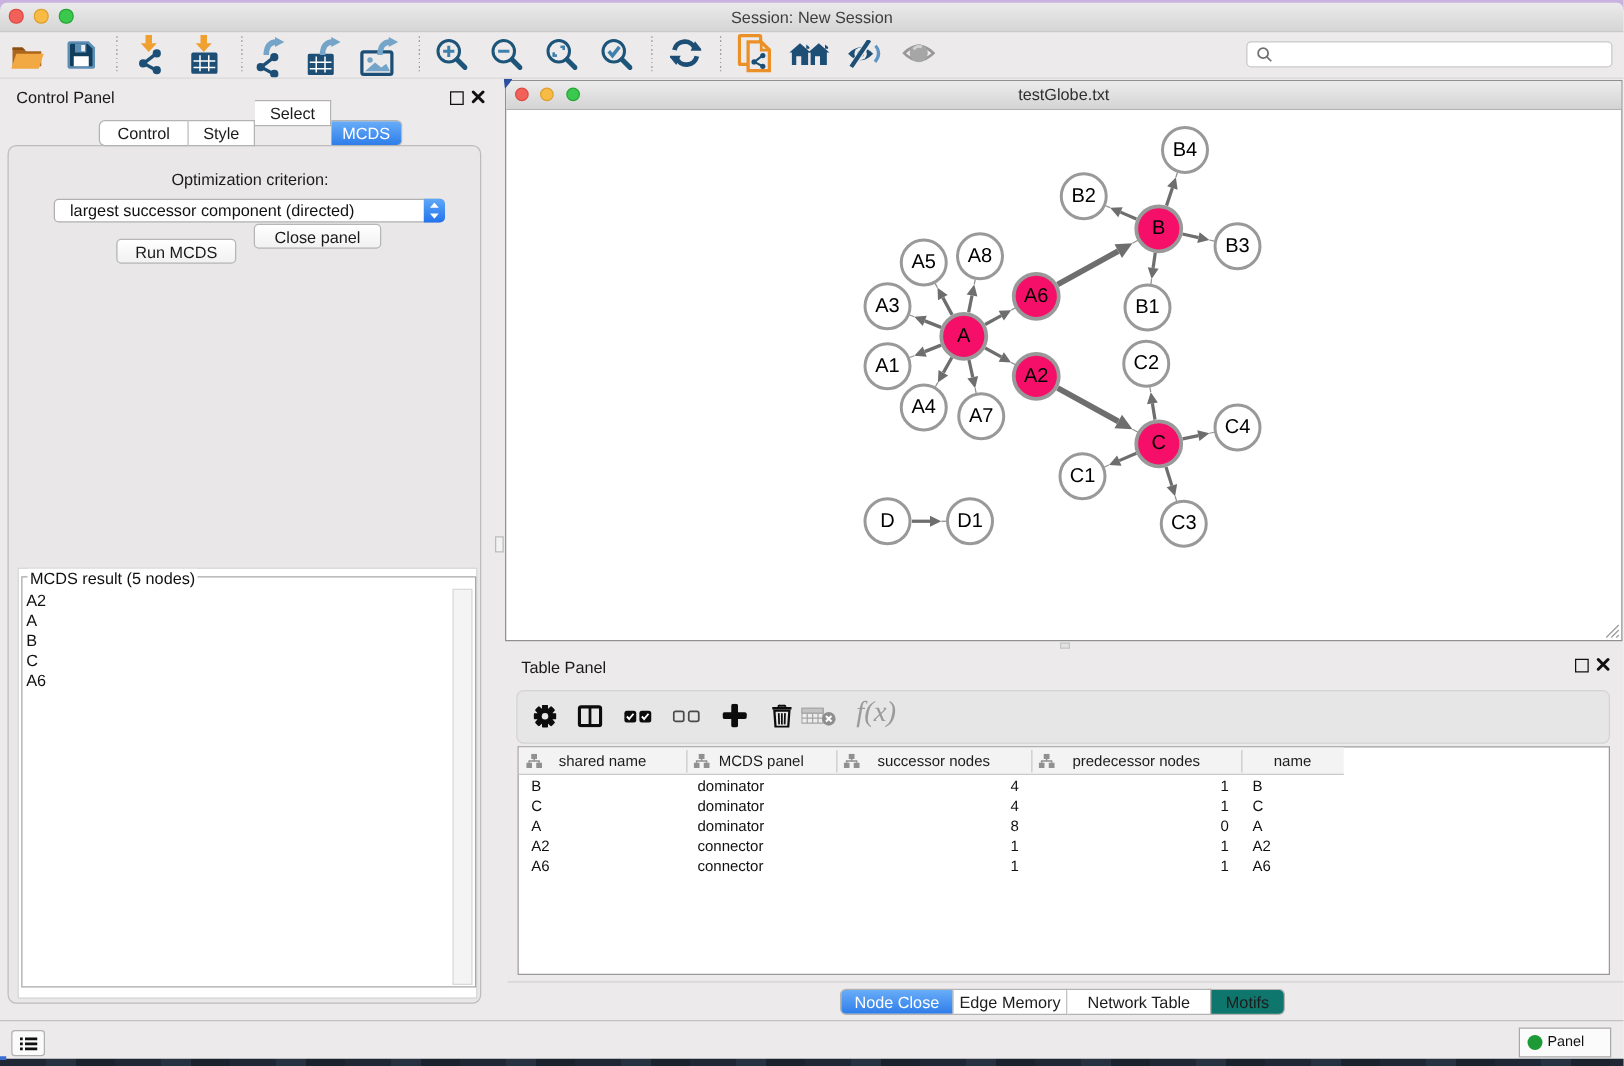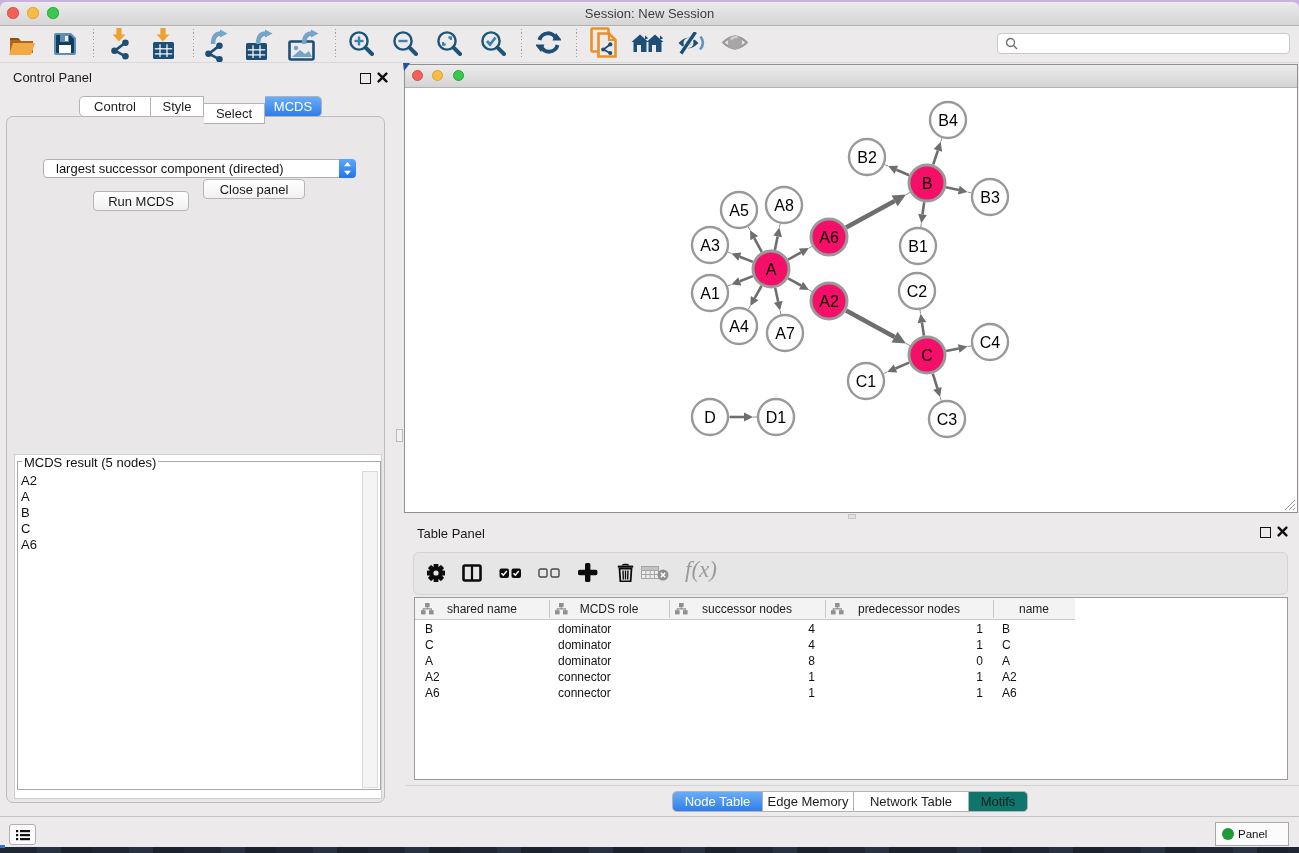--- a/index.html
+++ b/index.html
@@ -151,22 +151,23 @@
     </svg>
     <div class="abs" style="left:0;top:62px;width:1299px;height:1px;background:#d9d9d9"></div>
     <div class="abs" style="left:13px;top:70px;font-size:13px;color:#1a1a1a">Control Panel</div>
     <div class="abs" style="left:360px;top:73px;width:9px;height:9px;border:1.6px solid #111"></div>
     <svg style="position:absolute;left:377px;top:72px" width="11" height="11" viewBox="0 0 11 11">
       <path d="M1.6 1.6 L9.4 9.4 M9.4 1.6 L1.6 9.4" stroke="#111" stroke-width="2.4" stroke-linecap="round"></path>
     </svg>
     <div class="abs" style="left:6px;top:116px;width:379px;height:687px;background:#e9e7e7;border:1px solid #bdbdbd;border-radius:7px;box-sizing:border-box"></div>
     <div style="position:absolute;left:79px;top:96px;width:72px;height:21px;box-sizing:border-box;border:1px solid #b3b3b3;background:#fff;color:#1c1c1c;border-top-left-radius:5px;border-bottom-left-radius:5px;font-size:13px;display:flex;align-items:center;justify-content:center">Control</div>
     <div style="position:absolute;left:151px;top:96px;width:53px;height:21px;box-sizing:border-box;border:1px solid #b3b3b3;border-left:none;background:#fff;color:#1c1c1c;font-size:13px;display:flex;align-items:center;justify-content:center">Style</div>
-    <div style="position:absolute;left:204px;top:103px;width:61px;height:21px;box-sizing:border-box;border:1px solid #b3b3b3;border-left:none;background:#fff;color:#1c1c1c;font-size:13px;display:flex;align-items:center;justify-content:center">Select</div>
+    <div style="position:absolute;left:204px;top:80px;width:61px;height:21px;box-sizing:border-box;border:1px solid #b3b3b3;border-left:none;background:#fff;color:#1c1c1c;font-size:13px;display:flex;align-items:center;justify-content:center">Select</div>
     <div style="position:absolute;left:265px;top:96px;width:57px;height:21px;box-sizing:border-box;border:1px solid #b3b3b3;border-left:none;background:linear-gradient(#69adf8,#2e7dea);color:#fff;border-top-right-radius:5px;border-bottom-right-radius:5px;font-size:13px;display:flex;align-items:center;justify-content:center">MCDS</div>
+    <div class="abs" style="left:50px;top:136px;width:300px;text-align:center;font-size:13px;color:#1a1a1a">Optimization criterion:</div>
     <div class="abs" style="left:43px;top:159px;width:312px;height:19px;background:#fff;border:1px solid #b0b0b0;border-radius:4px;box-sizing:border-box"></div>
     <div class="abs" style="left:56px;top:161px;font-size:13px;color:#111">largest successor component (directed)</div>
     <div class="abs" style="left:339px;top:159px;width:17px;height:19px;background:linear-gradient(#5fa8f7,#2173ee);border-radius:0 4px 4px 0"></div>
     <svg class="abs" style="left:342px;top:162px" width="11" height="13">
       <polygon points="5.5,0 9,4.2 2,4.2" fill="#fff"></polygon>
       <polygon points="5.5,13 9,8.8 2,8.8" fill="#fff"></polygon>
     </svg>
     <div class="abs" style="left:93px;top:191px;width:96px;height:20px;background:linear-gradient(#ffffff,#f1f1f1);border:1px solid #b6b6b6;border-radius:4px;box-sizing:border-box;font-size:13px;color:#1a1a1a;display:flex;align-items:center;justify-content:center">Run MCDS</div>
     <div class="abs" style="left:203px;top:179px;width:102px;height:20px;background:linear-gradient(#ffffff,#f1f1f1);border:1px solid #b6b6b6;border-radius:4px;box-sizing:border-box;font-size:13px;color:#1a1a1a;display:flex;align-items:center;justify-content:center">Close panel</div>
     <div class="abs" style="left:14px;top:454px;width:368px;height:345px;background:#fff;border:1px solid #cfcfcf;box-sizing:border-box"></div>
@@ -175,20 +176,21 @@
     <div class="abs" style="left:21px;top:473px;font-size:13px;color:#111;line-height:16px">A2<br>A<br>B<br>C<br>A6</div>
     <div class="abs" style="left:362px;top:471px;width:16px;height:317px;background:#f4f4f4;border:1px solid #dadada;box-sizing:border-box"></div>
     <div class="abs" style="left:404px;top:64px;width:894px;height:449px;background:#fff;border:1px solid #909090;box-sizing:border-box"></div>
     <div class="abs" style="left:405px;top:65px;width:892px;height:22px;background:linear-gradient(#ececec,#d4d4d4);border-bottom:1px solid #b2b2b2"></div>
     <div style="position:absolute;left:411.5px;top:69.5px;width:11.0px;height:11.0px;border-radius:50%;background:#f2605a;border:1px solid #dd4b43;box-sizing:border-box"></div>
     <div style="position:absolute;left:431.5px;top:69.5px;width:11.0px;height:11.0px;border-radius:50%;background:#f8bc45;border:1px solid #dc9f32;box-sizing:border-box"></div>
     <div style="position:absolute;left:452.5px;top:69.5px;width:11.0px;height:11.0px;border-radius:50%;background:#3ac94e;border:1px solid #26a534;box-sizing:border-box"></div>
     <svg class="abs" style="left:403px;top:63px" width="7" height="8">
       <path d="M0 0 H7 L5 3 L1 8 Z" fill="#2a4f9e"></path>
     </svg>
+    <div class="abs" style="left:405px;top:65px;width:892px;height:21px;font-size:13px;color:#2f2f2f;display:flex;align-items:center;justify-content:center">testGlobe.txt</div>
     <svg width="892" height="424" style="position:absolute;left:405px;top:88px">
       <line x1="345.0" y1="142.2" x2="343.1" y2="138.7" stroke="#8f8f8f" stroke-width="1"></line>
       <line x1="356.7" y1="163.9" x2="349.3" y2="150.1" stroke="#6e6e6e" stroke-width="2.6"></line>
       <polygon points="345.0,142.2 353.1,148.0 345.4,152.2" fill="#6e6e6e"></polygon>
       <line x1="374.4" y1="139.5" x2="375.2" y2="135.6" stroke="#8f8f8f" stroke-width="1"></line>
       <line x1="369.9" y1="161.9" x2="372.6" y2="148.4" stroke="#6e6e6e" stroke-width="2.6"></line>
       <polygon points="374.4,139.5 376.9,149.2 368.3,147.5" fill="#6e6e6e"></polygon>
       <line x1="326.4" y1="165.4" x2="322.7" y2="164.0" stroke="#8f8f8f" stroke-width="1"></line>
       <line x1="347.9" y1="173.9" x2="334.8" y2="168.7" stroke="#6e6e6e" stroke-width="2.6"></line>
       <polygon points="326.4,165.4 336.4,164.6 333.2,172.8" fill="#6e6e6e"></polygon>
@@ -372,21 +374,21 @@
     <div class="abs" style="left:415px;top:598px;width:134px;height:21px;display:flex;align-items:center;justify-content:center;font-size:12px;color:#1c1c1c">shared name</div>
     <div class="abs" style="left:669px;top:600px;width:1px;height:18px;background:#c9c9c9"></div>
     <svg style="position:absolute;left:555px;top:603px" width="13" height="12" viewBox="0 0 13 12">
       <g fill="#909090">
         <rect x="4" y="0" width="4.6" height="4.2"></rect>
         <rect x="0" y="7.2" width="4.6" height="4.2"></rect>
         <rect x="8" y="7.2" width="4.6" height="4.2"></rect>
         <path d="M6.3 4.2 V5.8 M2.3 7.2 V5.8 H10.3 V7.2" fill="none" stroke="#909090" stroke-width="1.2"></path>
       </g>
     </svg>
-    <div class="abs" style="left:549px;top:598px;width:120px;height:21px;display:flex;align-items:center;justify-content:center;font-size:12px;color:#1c1c1c">MCDS role</div>
+    <div class="abs" style="left:549px;top:598px;width:120px;height:21px;display:flex;align-items:center;justify-content:center;font-size:12px;color:#1c1c1c">MCDS panel</div>
     <div class="abs" style="left:825px;top:600px;width:1px;height:18px;background:#c9c9c9"></div>
     <svg style="position:absolute;left:675px;top:603px" width="13" height="12" viewBox="0 0 13 12">
       <g fill="#909090">
         <rect x="4" y="0" width="4.6" height="4.2"></rect>
         <rect x="0" y="7.2" width="4.6" height="4.2"></rect>
         <rect x="8" y="7.2" width="4.6" height="4.2"></rect>
         <path d="M6.3 4.2 V5.8 M2.3 7.2 V5.8 H10.3 V7.2" fill="none" stroke="#909090" stroke-width="1.2"></path>
       </g>
     </svg>
     <div class="abs" style="left:669px;top:598px;width:156px;height:21px;display:flex;align-items:center;justify-content:center;font-size:12px;color:#1c1c1c">successor nodes</div>
@@ -420,21 +422,21 @@
     <div class="abs" style="left:558px;top:669px;font-size:12px;color:#111;height:16px;line-height:16px">connector</div>
     <div class="abs" style="left:735px;top:669px;width:80px;text-align:right;font-size:12px;color:#111;height:16px;line-height:16px">1</div>
     <div class="abs" style="left:908px;top:669px;width:75px;text-align:right;font-size:12px;color:#111;height:16px;line-height:16px">1</div>
     <div class="abs" style="left:1002px;top:669px;font-size:12px;color:#111;height:16px;line-height:16px">A2</div>
     <div class="abs" style="left:425px;top:685px;font-size:12px;color:#111;height:16px;line-height:16px">A6</div>
     <div class="abs" style="left:558px;top:685px;font-size:12px;color:#111;height:16px;line-height:16px">connector</div>
     <div class="abs" style="left:735px;top:685px;width:80px;text-align:right;font-size:12px;color:#111;height:16px;line-height:16px">1</div>
     <div class="abs" style="left:908px;top:685px;width:75px;text-align:right;font-size:12px;color:#111;height:16px;line-height:16px">1</div>
     <div class="abs" style="left:1002px;top:685px;font-size:12px;color:#111;height:16px;line-height:16px">A6</div>
     <div class="abs" style="left:406px;top:785px;width:893px;height:1px;background:#d2d2d2"></div>
-    <div style="position:absolute;left:672px;top:791px;width:91px;height:21px;box-sizing:border-box;border:1px solid #b3b3b3;background:linear-gradient(#69adf8,#2e7dea);color:#fff;border-top-left-radius:5px;border-bottom-left-radius:5px;font-size:13px;display:flex;align-items:center;justify-content:center">Node Table</div>
+    <div style="position:absolute;left:672px;top:791px;width:91px;height:21px;box-sizing:border-box;border:1px solid #b3b3b3;background:linear-gradient(#69adf8,#2e7dea);color:#fff;border-top-left-radius:5px;border-bottom-left-radius:5px;font-size:13px;display:flex;align-items:center;justify-content:center">Node Close</div>
     <div style="position:absolute;left:763px;top:791px;width:91px;height:21px;box-sizing:border-box;border:1px solid #b3b3b3;border-left:none;background:#fff;color:#1c1c1c;font-size:13px;display:flex;align-items:center;justify-content:center">Edge Memory</div>
     <div style="position:absolute;left:854px;top:791px;width:115px;height:21px;box-sizing:border-box;border:1px solid #b3b3b3;border-left:none;background:#fff;color:#1c1c1c;font-size:13px;display:flex;align-items:center;justify-content:center">Network Table</div>
     <div style="position:absolute;left:969px;top:791px;width:59px;height:21px;box-sizing:border-box;border:1px solid #b3b3b3;border-left:none;background:#0f766e;color:#1c1c1c;border-top-right-radius:5px;border-bottom-right-radius:5px;font-size:13px;display:flex;align-items:center;justify-content:center">Motifs</div>
     <div class="abs" style="left:0;top:816px;width:1299px;height:1px;background:#c3c3c3"></div>
     <div class="abs" style="left:9px;top:824px;width:27px;height:21px;background:#fbfbfb;border:1px solid #b0b0b0;border-radius:3px;box-sizing:border-box"></div>
     <svg style="position:absolute;left:16px;top:829px" width="14" height="12" viewBox="0 0 14 12">
       <g>
         <rect x="0" y="1" width="2.2" height="2.2" fill="#111"></rect>
         <rect x="4" y="1" width="10" height="2.2" fill="#111"></rect>
       </g>

